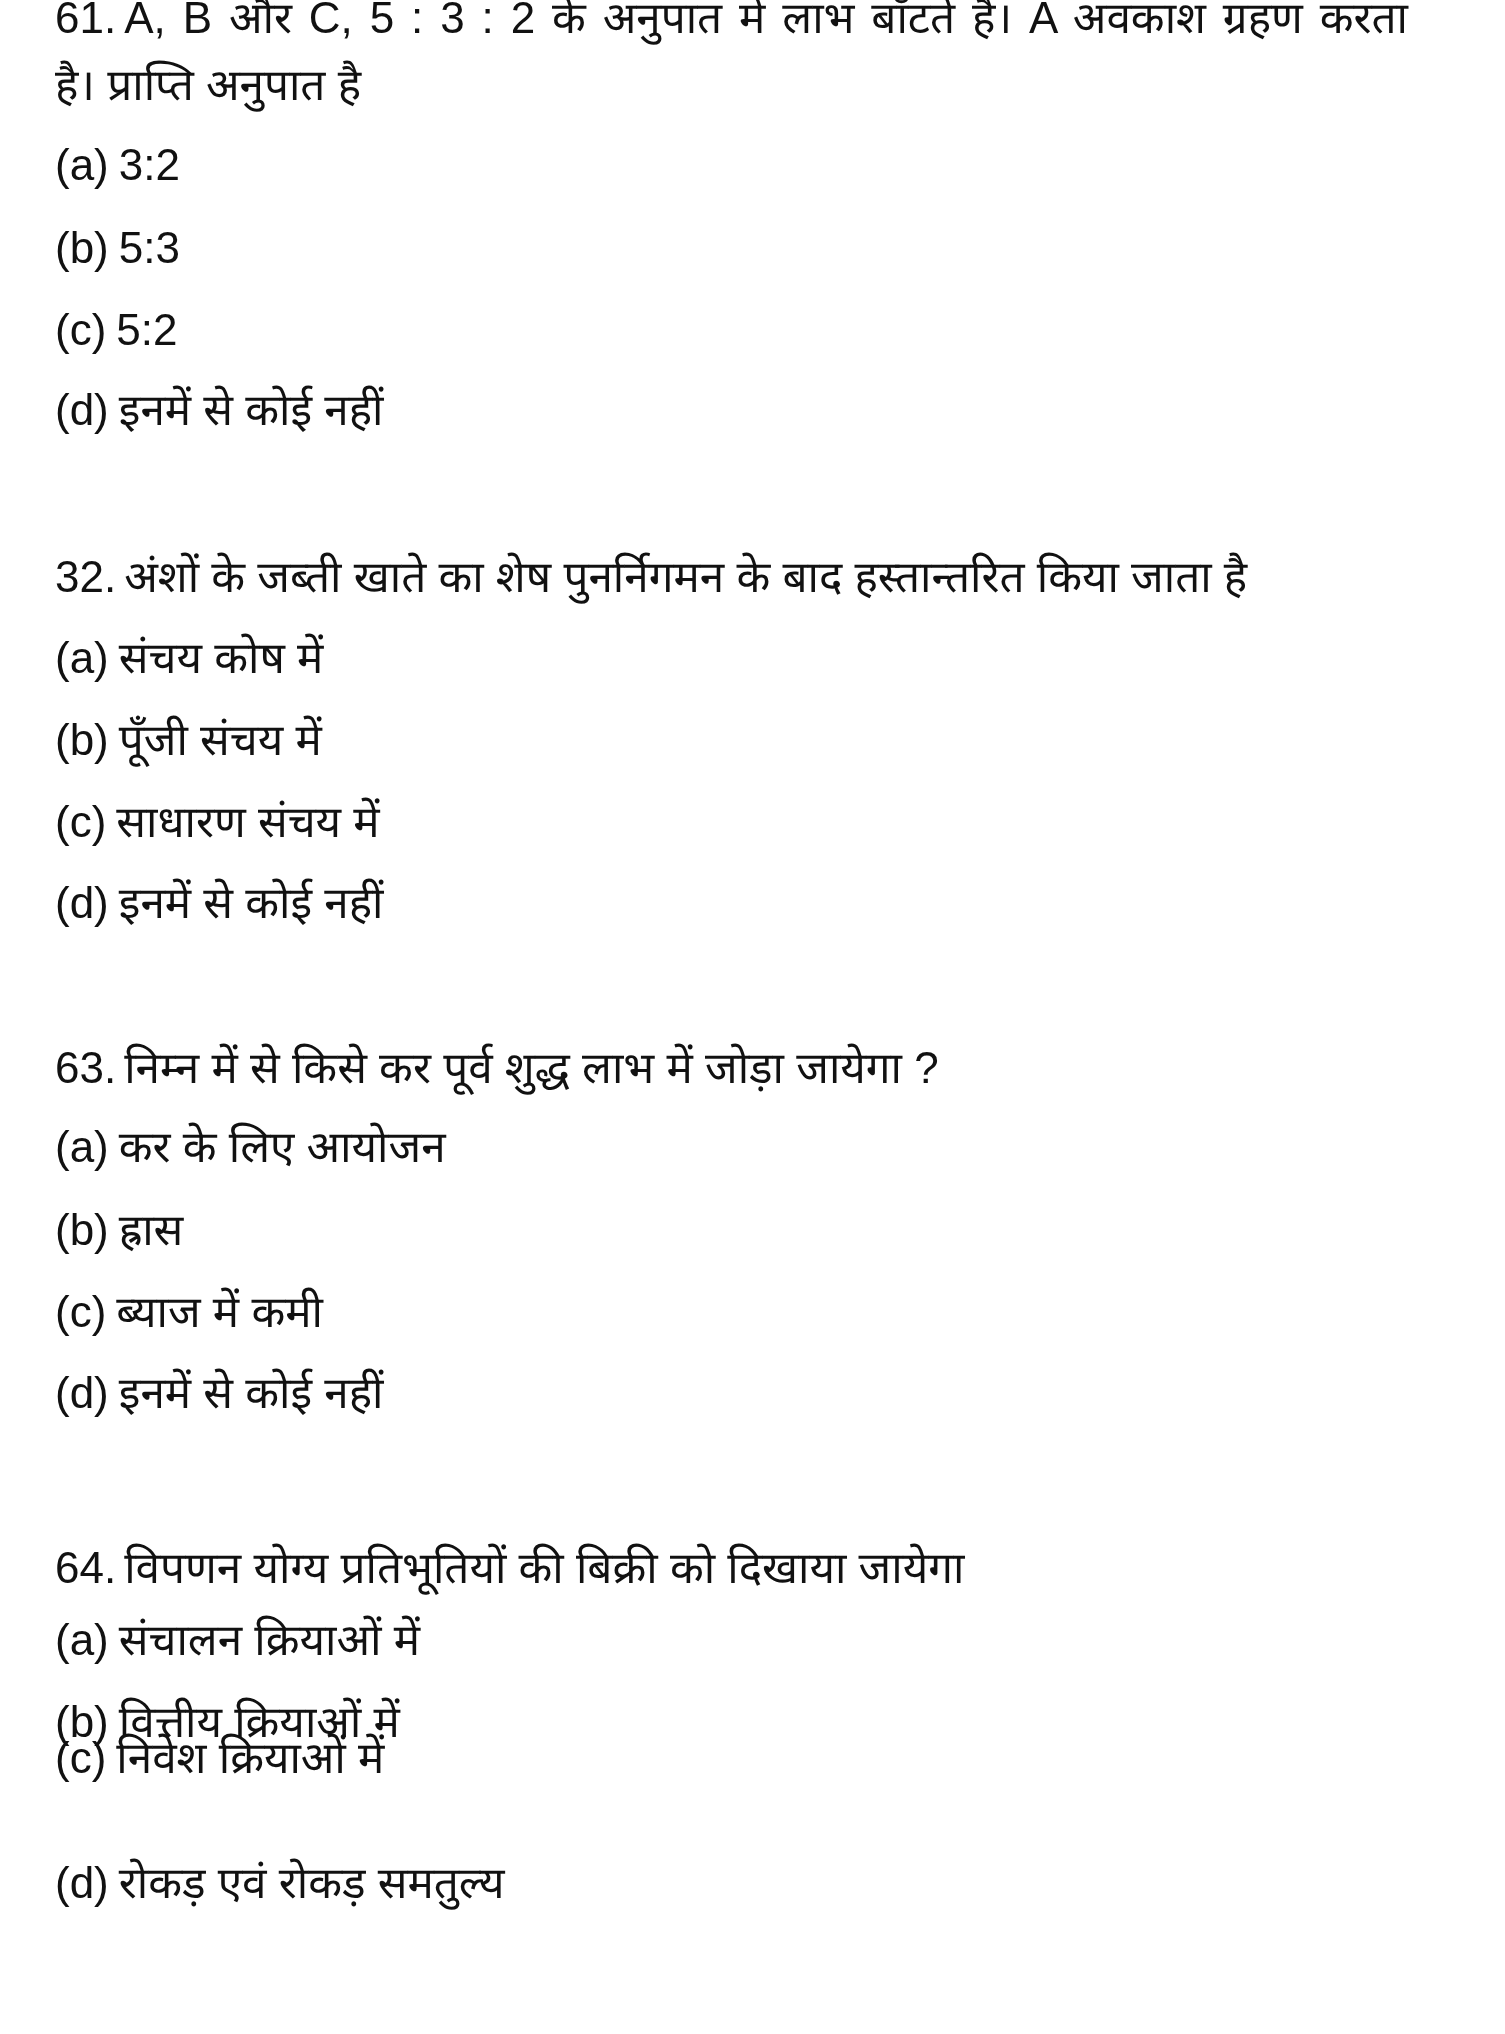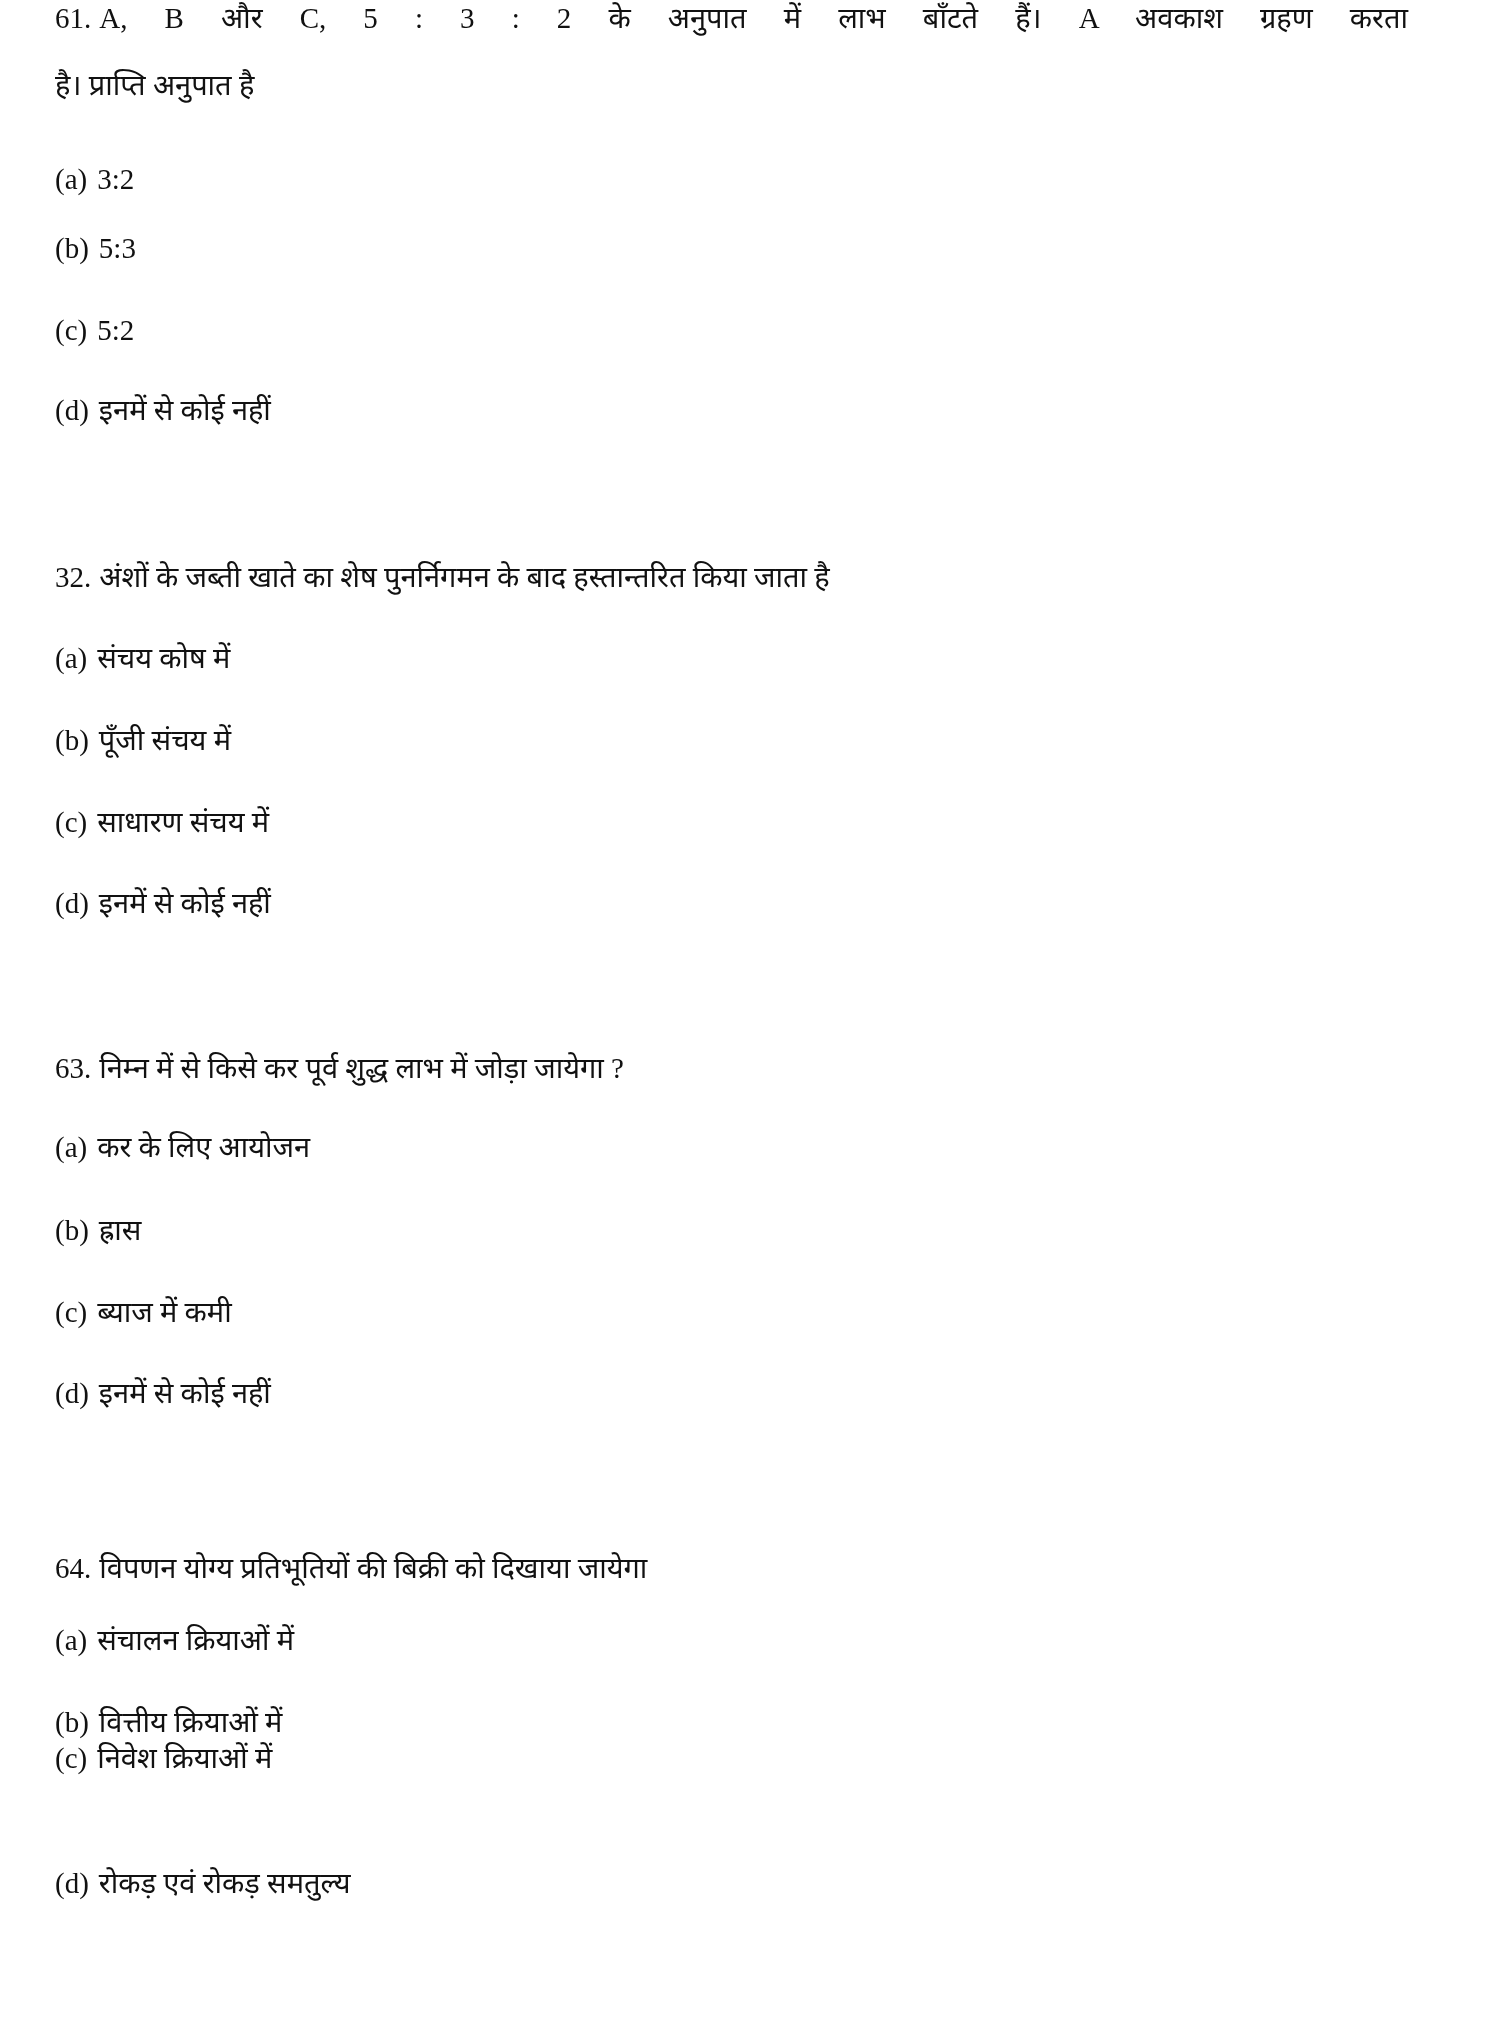--- a/index.html
+++ b/index.html
@@ -1,29 +1,29 @@
 <!DOCTYPE html>
 <html><head>
 <meta charset="utf-8">
 <style>
   html, body { margin: 0; padding: 0; background: #ffffff; }
   body { width: 1505px; height: 2034px; position: relative; overflow: hidden;
          font-family: "Liberation Sans", "DejaVu Sans", sans-serif; color: #111111; }
-  .line { position: absolute; left: 55px; font-size: 29px; line-height: 36px; white-space: nowrap; font-family: Liberation Serif, serif; }
+  .line { position: absolute; left: 55px; font-size: 44px; line-height: 36px; white-space: nowrap; }
   .q1 { text-align: justify; text-align-last: justify; width: 1353px; word-spacing: 4px; }
   .lbl { display: inline-block; margin-right: 10px; }
   .stem-num { margin-right: 8px; }
 </style>
 </head>
 <body>
 
 <div>
   <div class="line q1" style="top:0px;"><span class="stem-num">61.</span><span>A, B और C, 5 : 3 : 2 के अनुपात में लाभ बाँटते हैं। A अवकाश ग्रहण करता</span></div>
   <div class="line" style="top:67px;">है। प्राप्ति अनुपात है</div>
-  <div class="line" style="top:161px;"><span class="lbl">(a)</span><span>3:2</span></div>
+  <div class="line" style="top:147px;"><span class="lbl">(a)</span><span>3:2</span></div>
   <div class="line" style="top:230px;"><span class="lbl">(b)</span><span>5:3</span></div>
   <div class="line" style="top:312px;"><span class="lbl">(c)</span><span>5:2</span></div>
   <div class="line" style="top:392px;"><span class="lbl">(d)</span><span>इनमें से कोई नहीं</span></div>
 </div>
 
 <div>
   <div class="line" style="top:559px;"><span class="stem-num">32.</span><span>अंशों के जब्ती खाते का शेष पुनर्निगमन के बाद हस्तान्तरित किया जाता है</span></div>
   <div class="line" style="top:640px;"><span class="lbl">(a)</span><span>संचय कोष में</span></div>
   <div class="line" style="top:722px;"><span class="lbl">(b)</span><span>पूँजी संचय में</span></div>
   <div class="line" style="top:804px;"><span class="lbl">(c)</span><span>साधारण संचय में</span></div>

